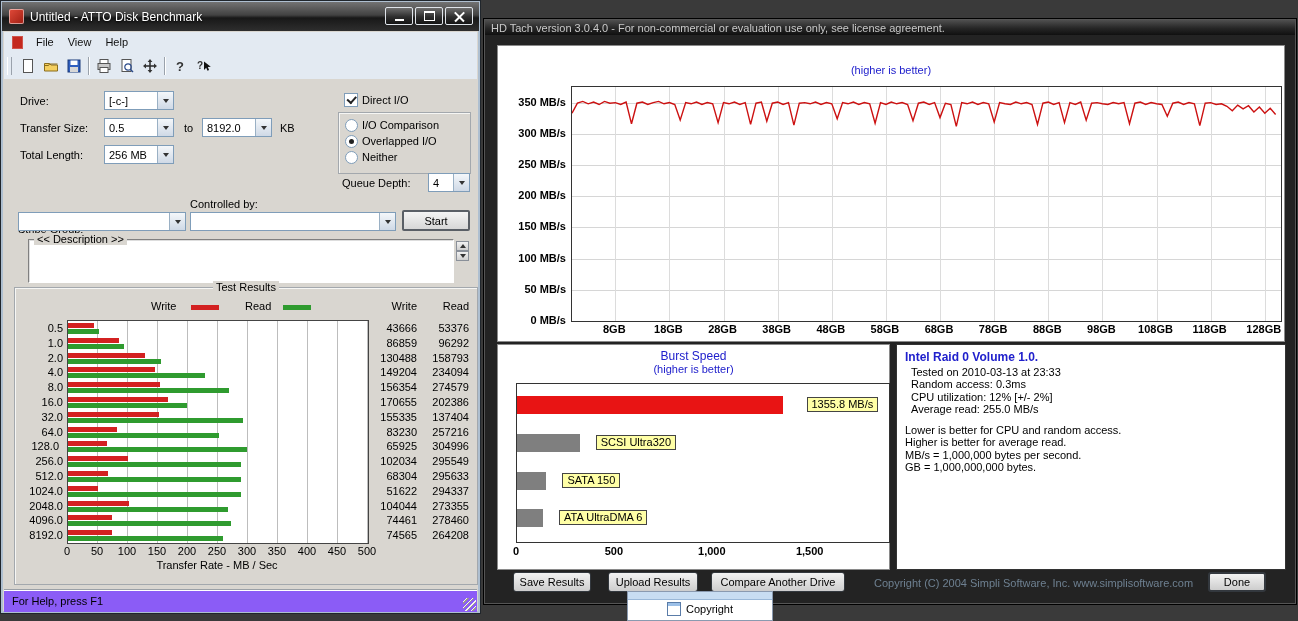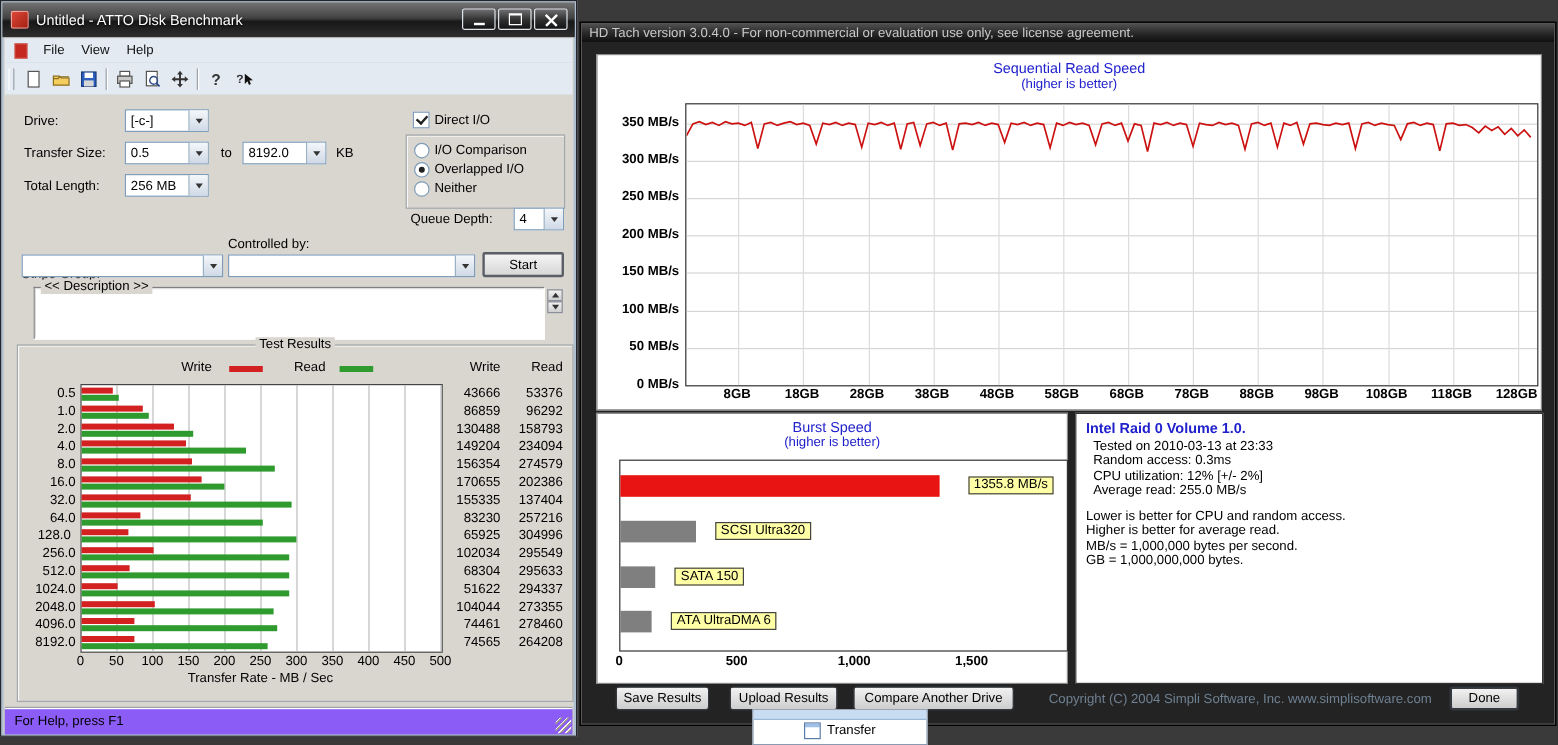--- a/index.html
+++ b/index.html
@@ -107,21 +107,20 @@
 <body>
 
 <div id="desktop">
 
   <div id="hdtach" class="window">
     <div class="titlebar2">
       <span class="titletext2">HD Tach version 3.0.4.0  - For non-commercial or evaluation use only, see license agreement.</span>
     </div>
 
     <div id="seq-panel" class="panel" style="left:13px;top:26px;width:788px;height:297px;">
-      <div class="panel-title" style="top:4px;">Sequential Read Speed</div>
       <div class="panel-sub" style="top:18px;">(higher is better)</div>
       <div id="seq-plot">
           <div class="hgrid" style="top: 202.8px;"></div>
           <div class="hgrid" style="top: 171.6px;"></div>
           <div class="hgrid" style="top: 140.4px;"></div>
           <div class="hgrid" style="top: 109.2px;"></div>
           <div class="hgrid" style="top: 78px;"></div>
           <div class="hgrid" style="top: 46.8px;"></div>
           <div class="hgrid" style="top: 15.6px;"></div>
           <div class="vgrid2" style="left: 43.3px;"></div>
@@ -479,17 +478,17 @@
     <div class="statusbar">
       <span class="lbl" style="left:8px;top:4px;">For Help, press F1</span>
       <span class="grip"></span>
     </div>
   </div>
 
   <div id="popup">
     <div class="selstrip"></div>
     <div class="row">
       <span class="tpl-icon"></span>
-      <span>Transfer</span>
+      <span>Copyright</span>
     </div>
   </div>
 
 </div>
 
 </body></html>

